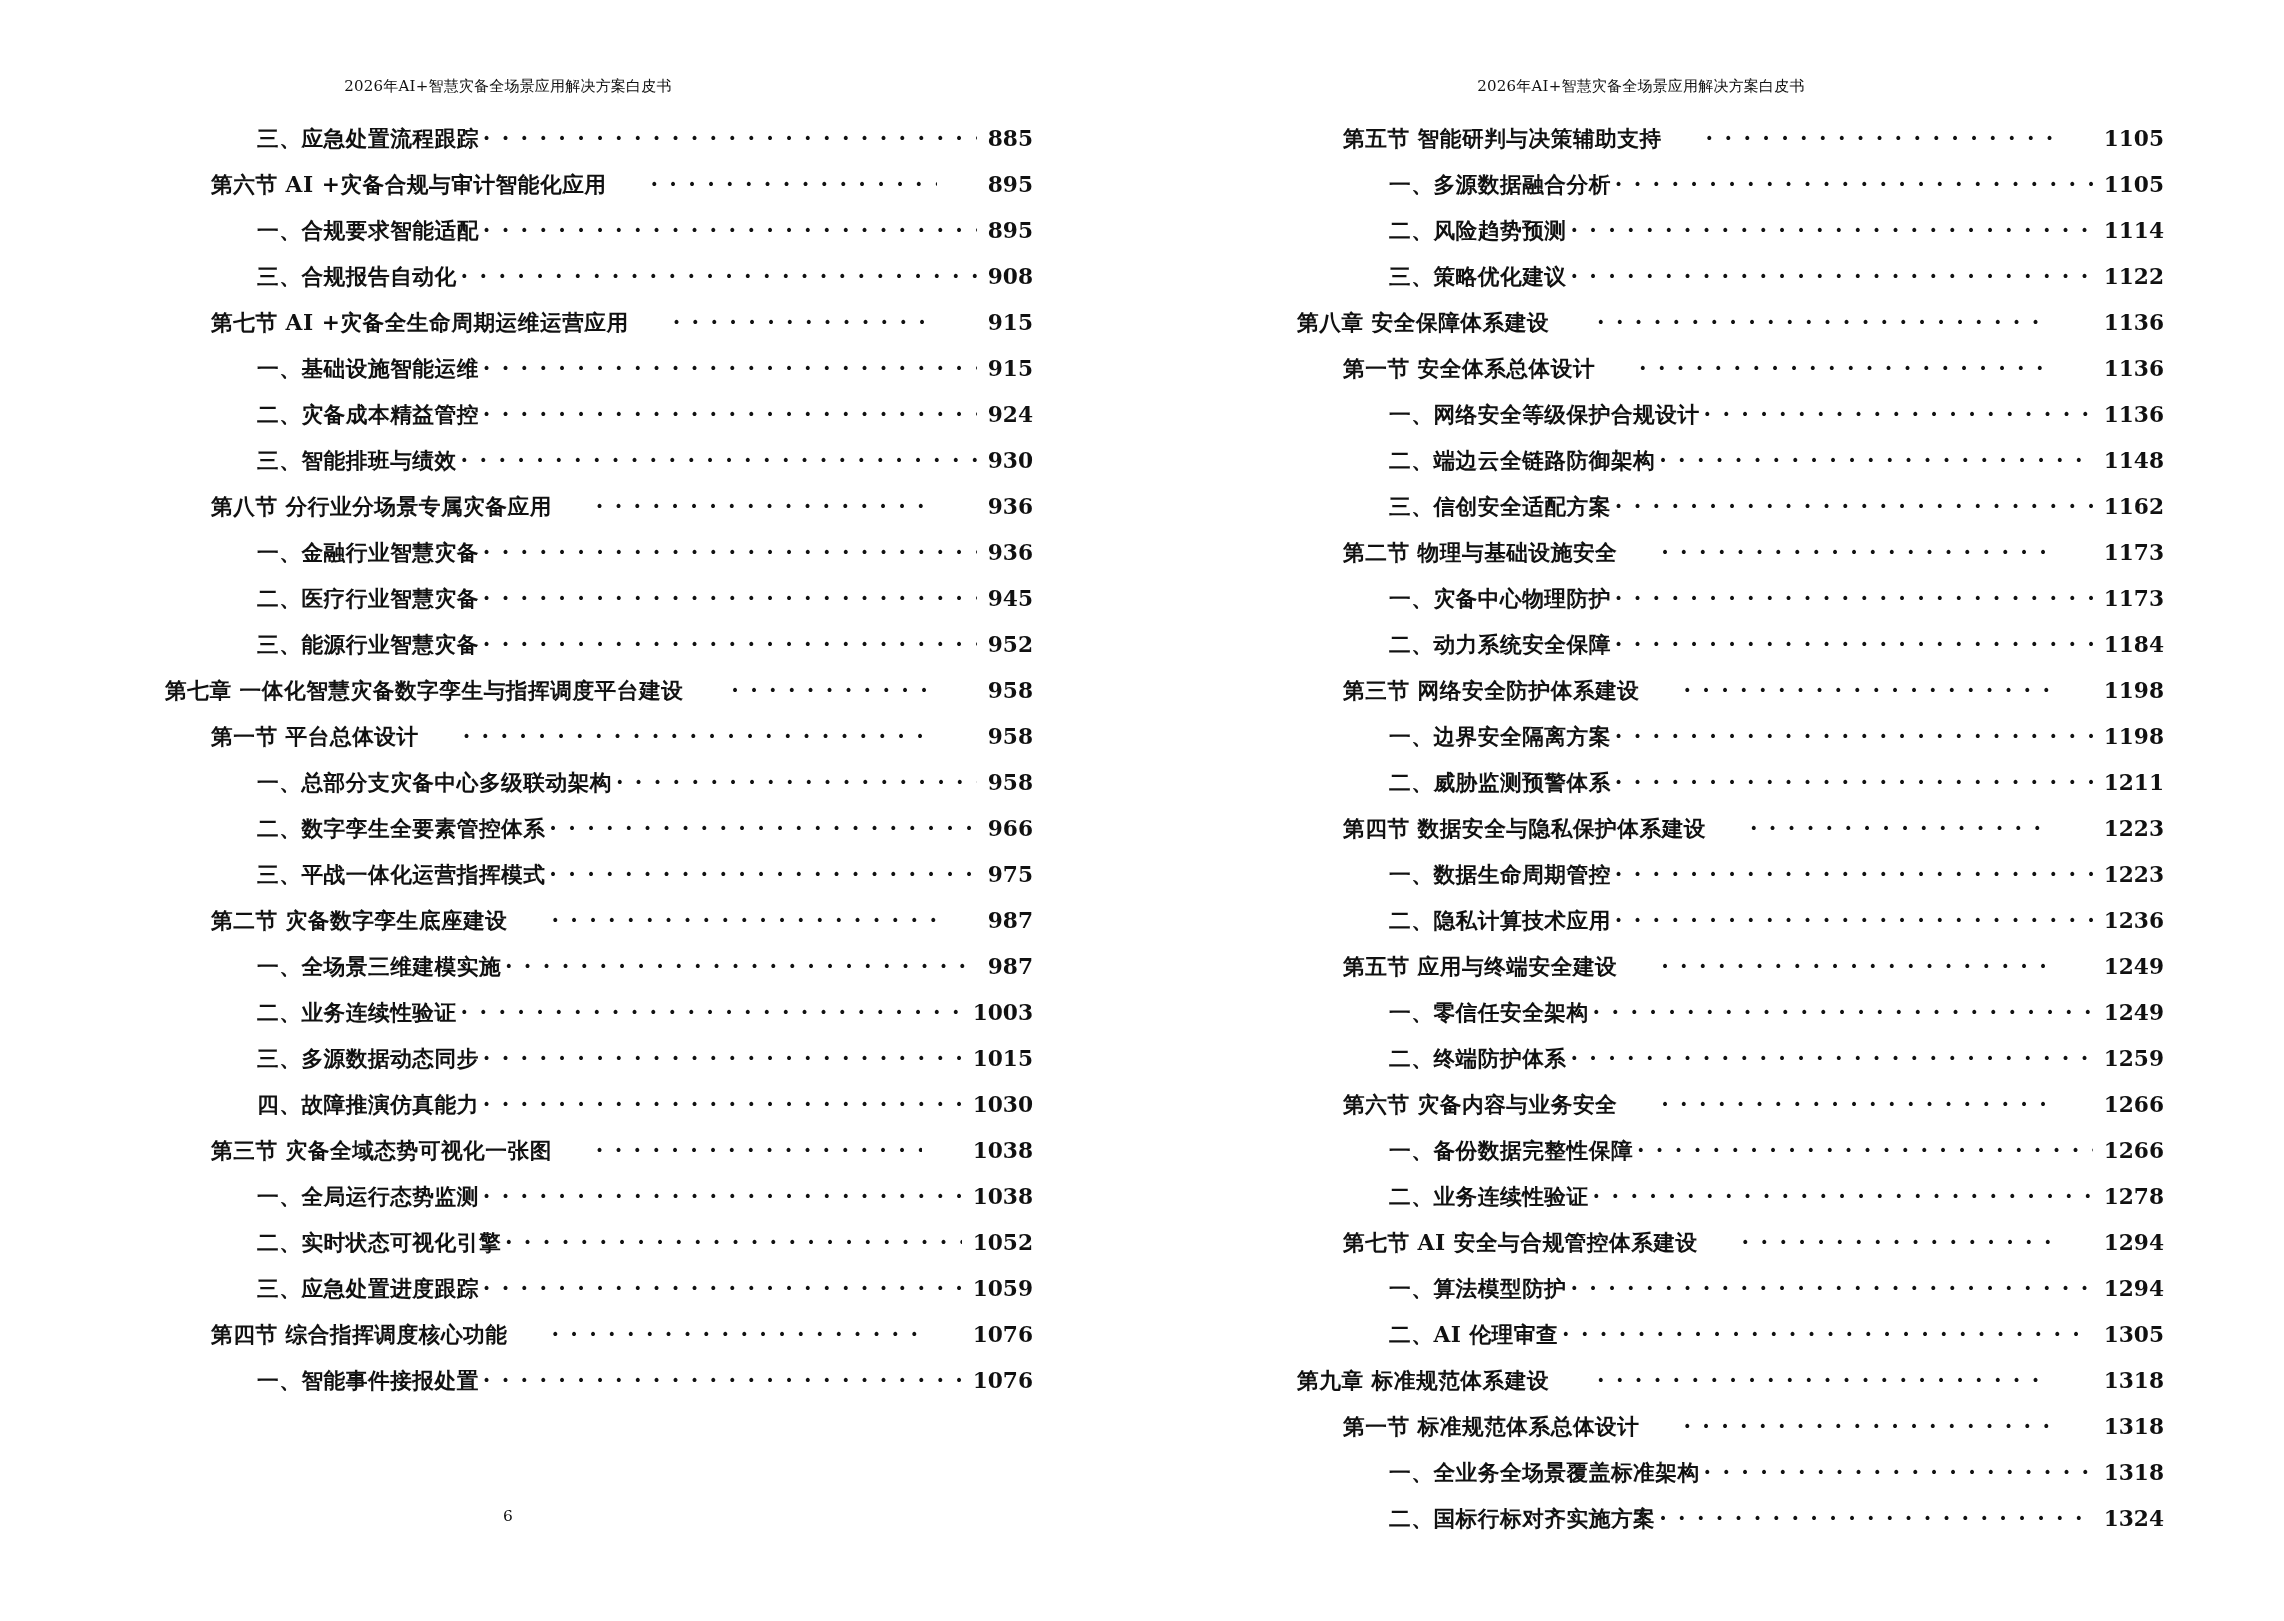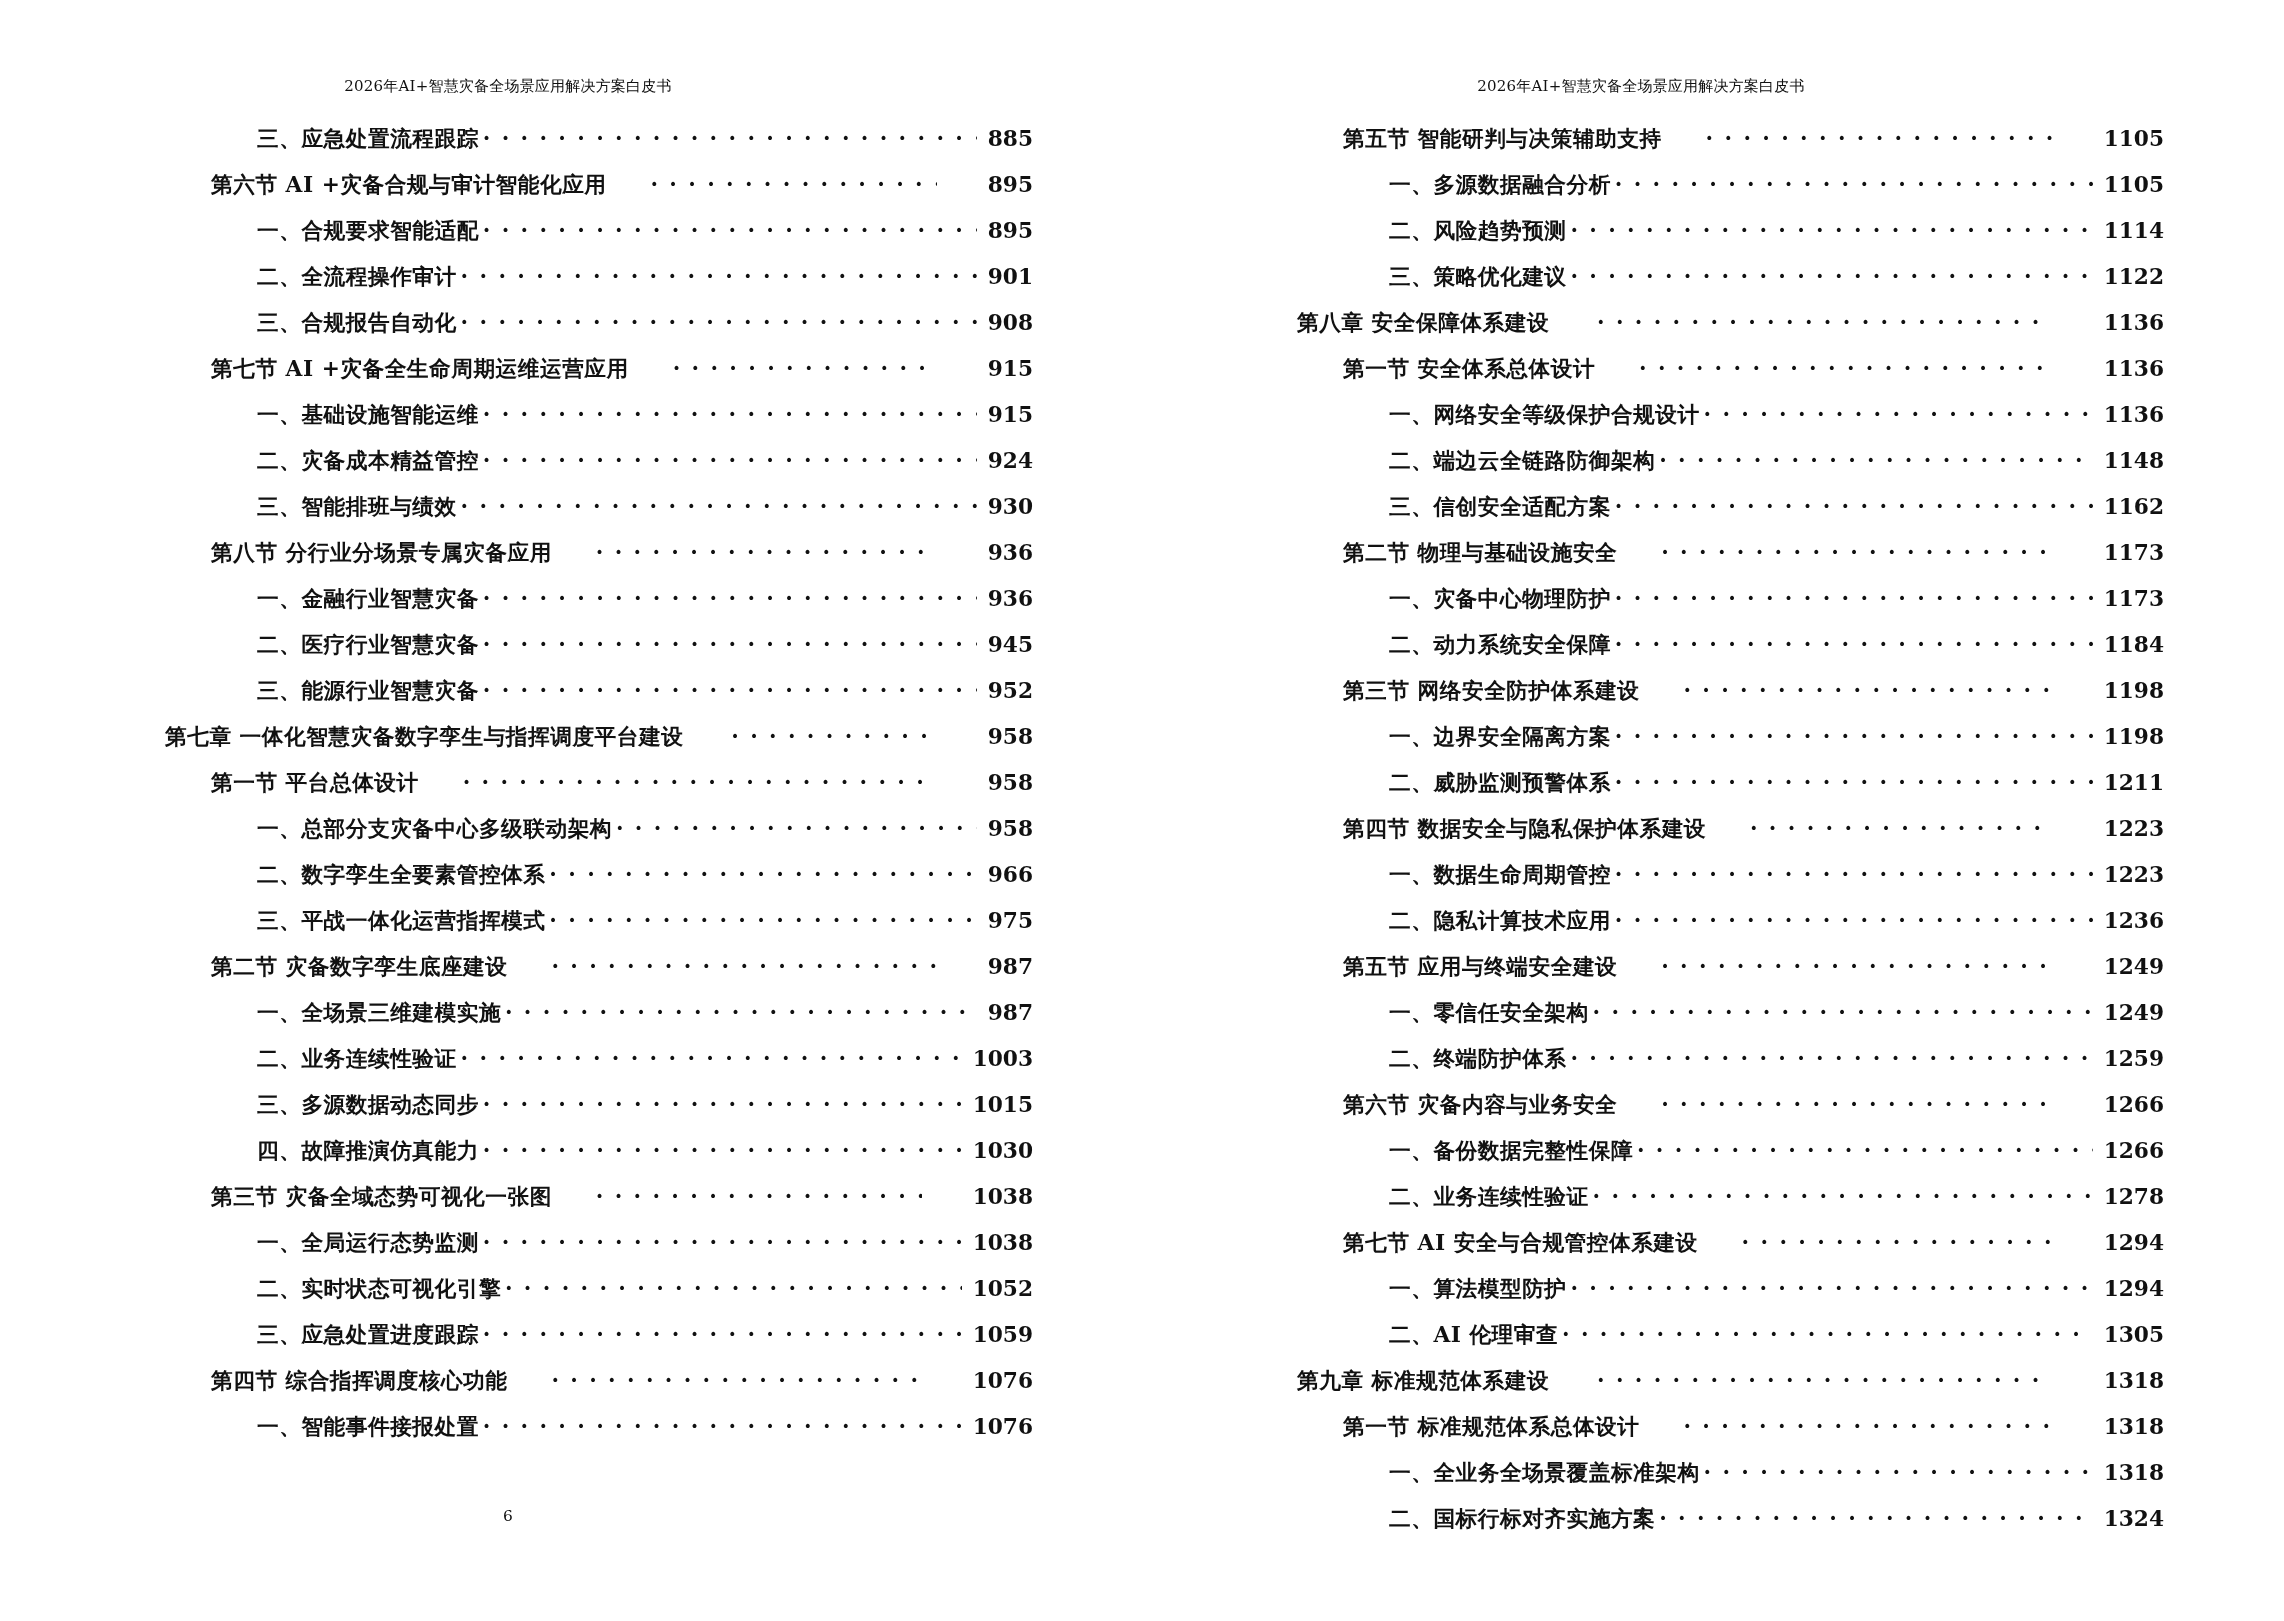--- a/index.html
+++ b/index.html
@@ -119,25 +119,20 @@
     <span class="toc-title">第六节  AI +灾备合规与审计智能化应用</span>
     <span class="toc-leader"></span>
     <span class="toc-page">895</span>
   </li>
         <li class="toc-row level-item">
     <span class="toc-title">一、合规要求智能适配</span>
     <span class="toc-leader"></span>
     <span class="toc-page">895</span>
   </li>
         <li class="toc-row level-item">
-    <span class="toc-title">二、全流程操作审计</span>
-    <span class="toc-leader"></span>
-    <span class="toc-page">901</span>
-  </li>
-        <li class="toc-row level-item">
     <span class="toc-title">三、合规报告自动化</span>
     <span class="toc-leader"></span>
     <span class="toc-page">908</span>
   </li>
         <li class="toc-row level-section">
     <span class="toc-title">第七节  AI +灾备全生命周期运维运营应用</span>
     <span class="toc-leader"></span>
     <span class="toc-page">915</span>
   </li>
         <li class="toc-row level-item">

